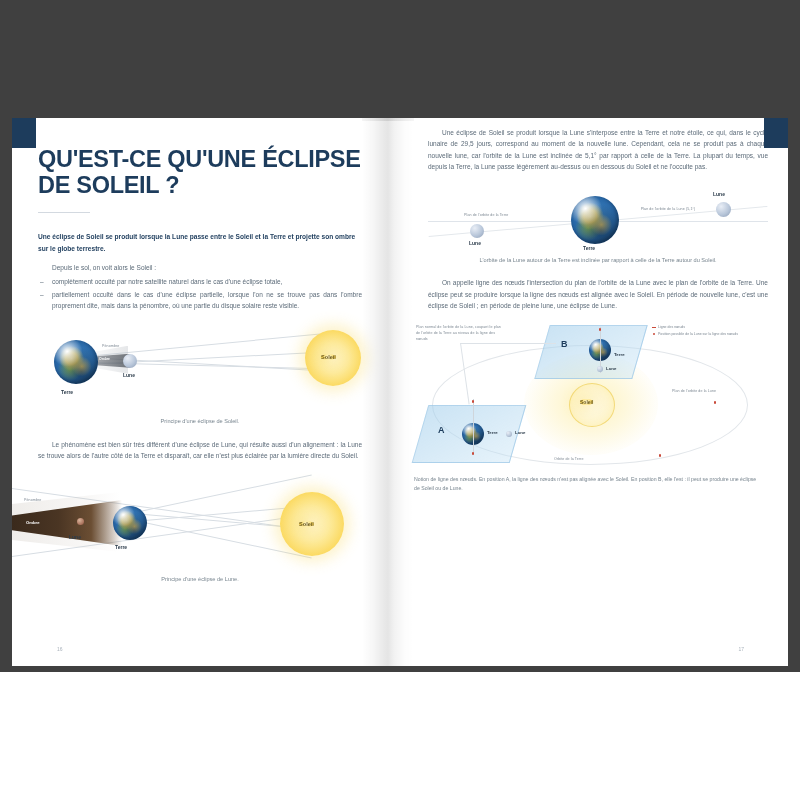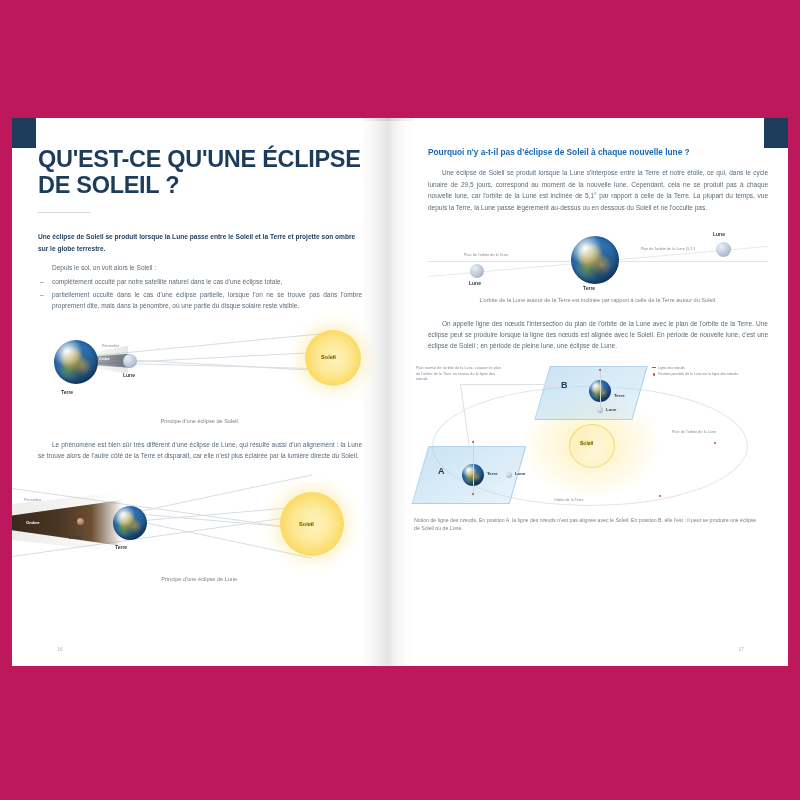--- a/index.html
+++ b/index.html
@@ -2,21 +2,21 @@
 <html><head>
 <meta charset="utf-8">
 <style>
   html,body{margin:0;padding:0;}
   body{
     width:800px;height:800px;
     background:#ffffff;
     font-family:"Liberation Sans", sans-serif;
     overflow:hidden;
   }
-  .stage{position:relative;width:800px;height:800px;background:#be185d;}
+  .stage{position:relative;width:800px;height:672px;background:#404040;}
 
   
   .spread{
     position:absolute;left:12px;top:118px;width:776px;height:548px;
     background:#ffffff;
     display:flex;
   }
   .page{position:relative;height:548px;background:#fff;box-sizing:border-box;overflow:hidden;}
   .page-left{width:376px;padding:0 26px;}
   .page-right{width:400px;padding:0 20px 0 40px;}
@@ -253,21 +253,20 @@
         <div class="lbl sun" style="left:287px;top:49px;">Soleil</div>
       </div>
 
       <p class="figcap">Principe d'une éclipse de Lune.</p>
 
       <div class="pagenum pagenum-left">16</div>
     </div>
 
     <div class="page page-right">
 
-      <h2 class="h2">Pourquoi n'y a-t-il pas d'éclipse de Soleil à chaque nouvelle lune ?</h2>
 
       <p class="para" style="margin-top:9px;">Une éclipse de Soleil se produit lorsque la Lune s'interpose entre la Terre et notre étoile, ce qui, dans le cycle lunaire de 29,5 jours, correspond au moment de la nouvelle lune. Cependant, cela ne se produit pas à chaque nouvelle lune, car l'orbite de la Lune est inclinée de 5,1° par rapport à celle de la Terre. La plupart du temps, vue depuis la Terre, la Lune passe légèrement au-dessus ou en dessous du Soleil et ne l'occulte pas.</p>
 
       <div class="fig" style="height:66px;margin-top:12px;">
 
         <div class="orbit-line" style="left:0px;top:36px;width:340px;"></div>
 
         <div class="orbit-line" style="left:0px;top:36px;width:340px;transform:rotate(-5.1deg);transform-origin:50% 50%;background:#e4e8ec;"></div>
 
         <div class="earth" style="left:143px;top:11px;width:48px;height:48px;"></div>

